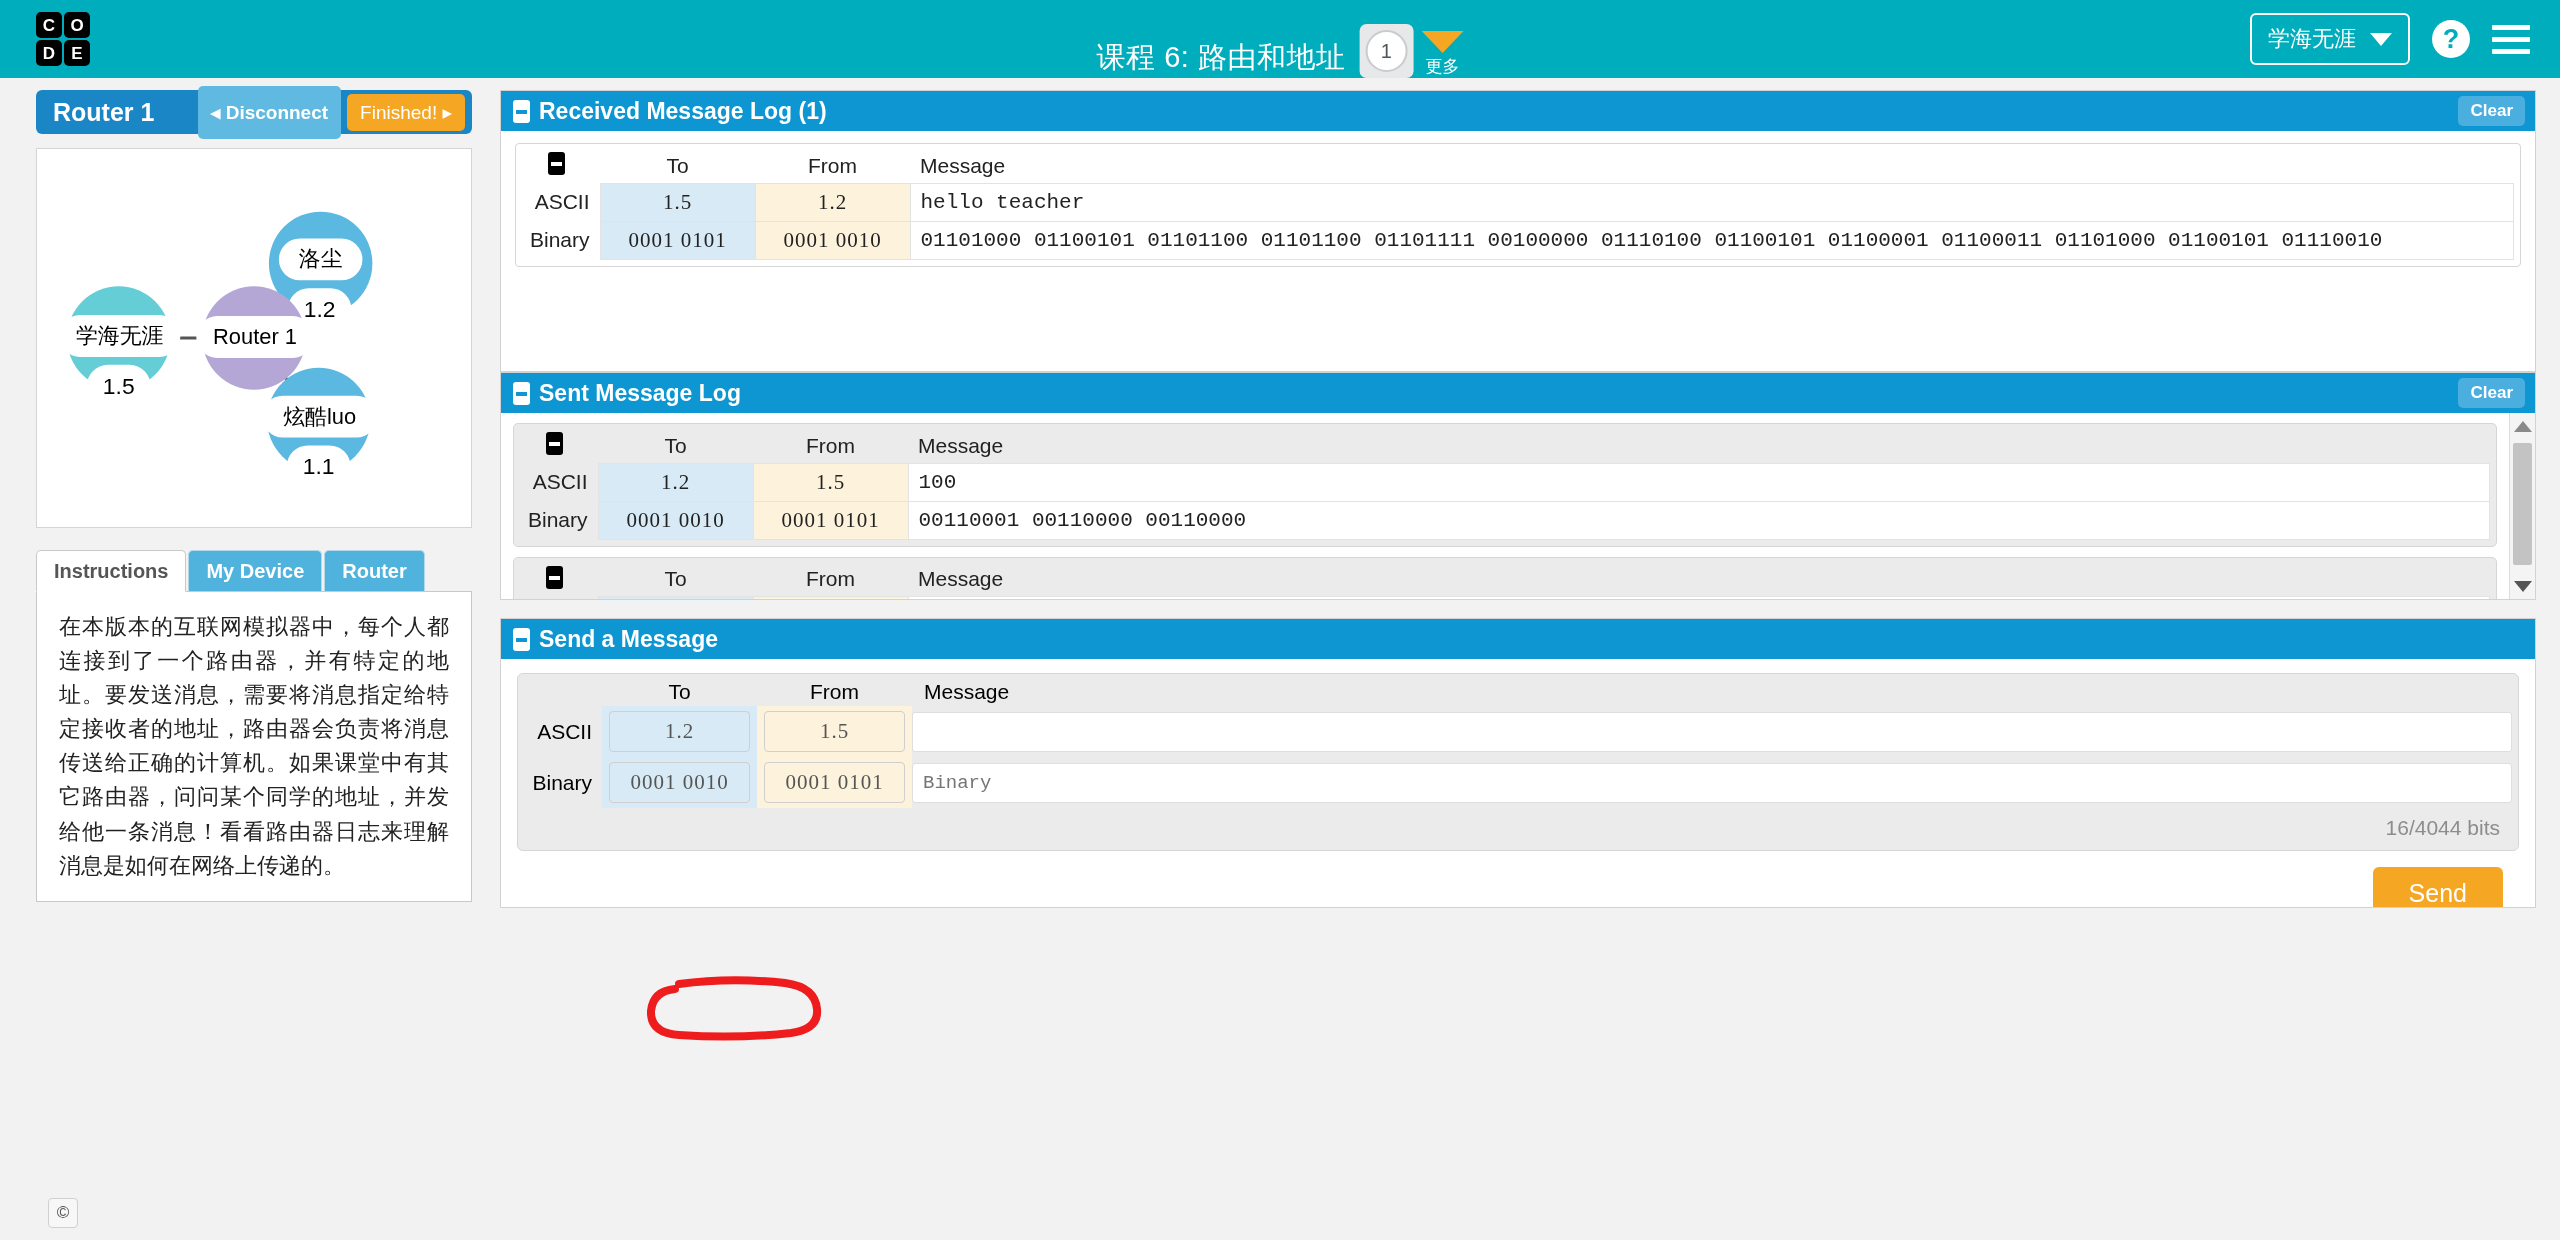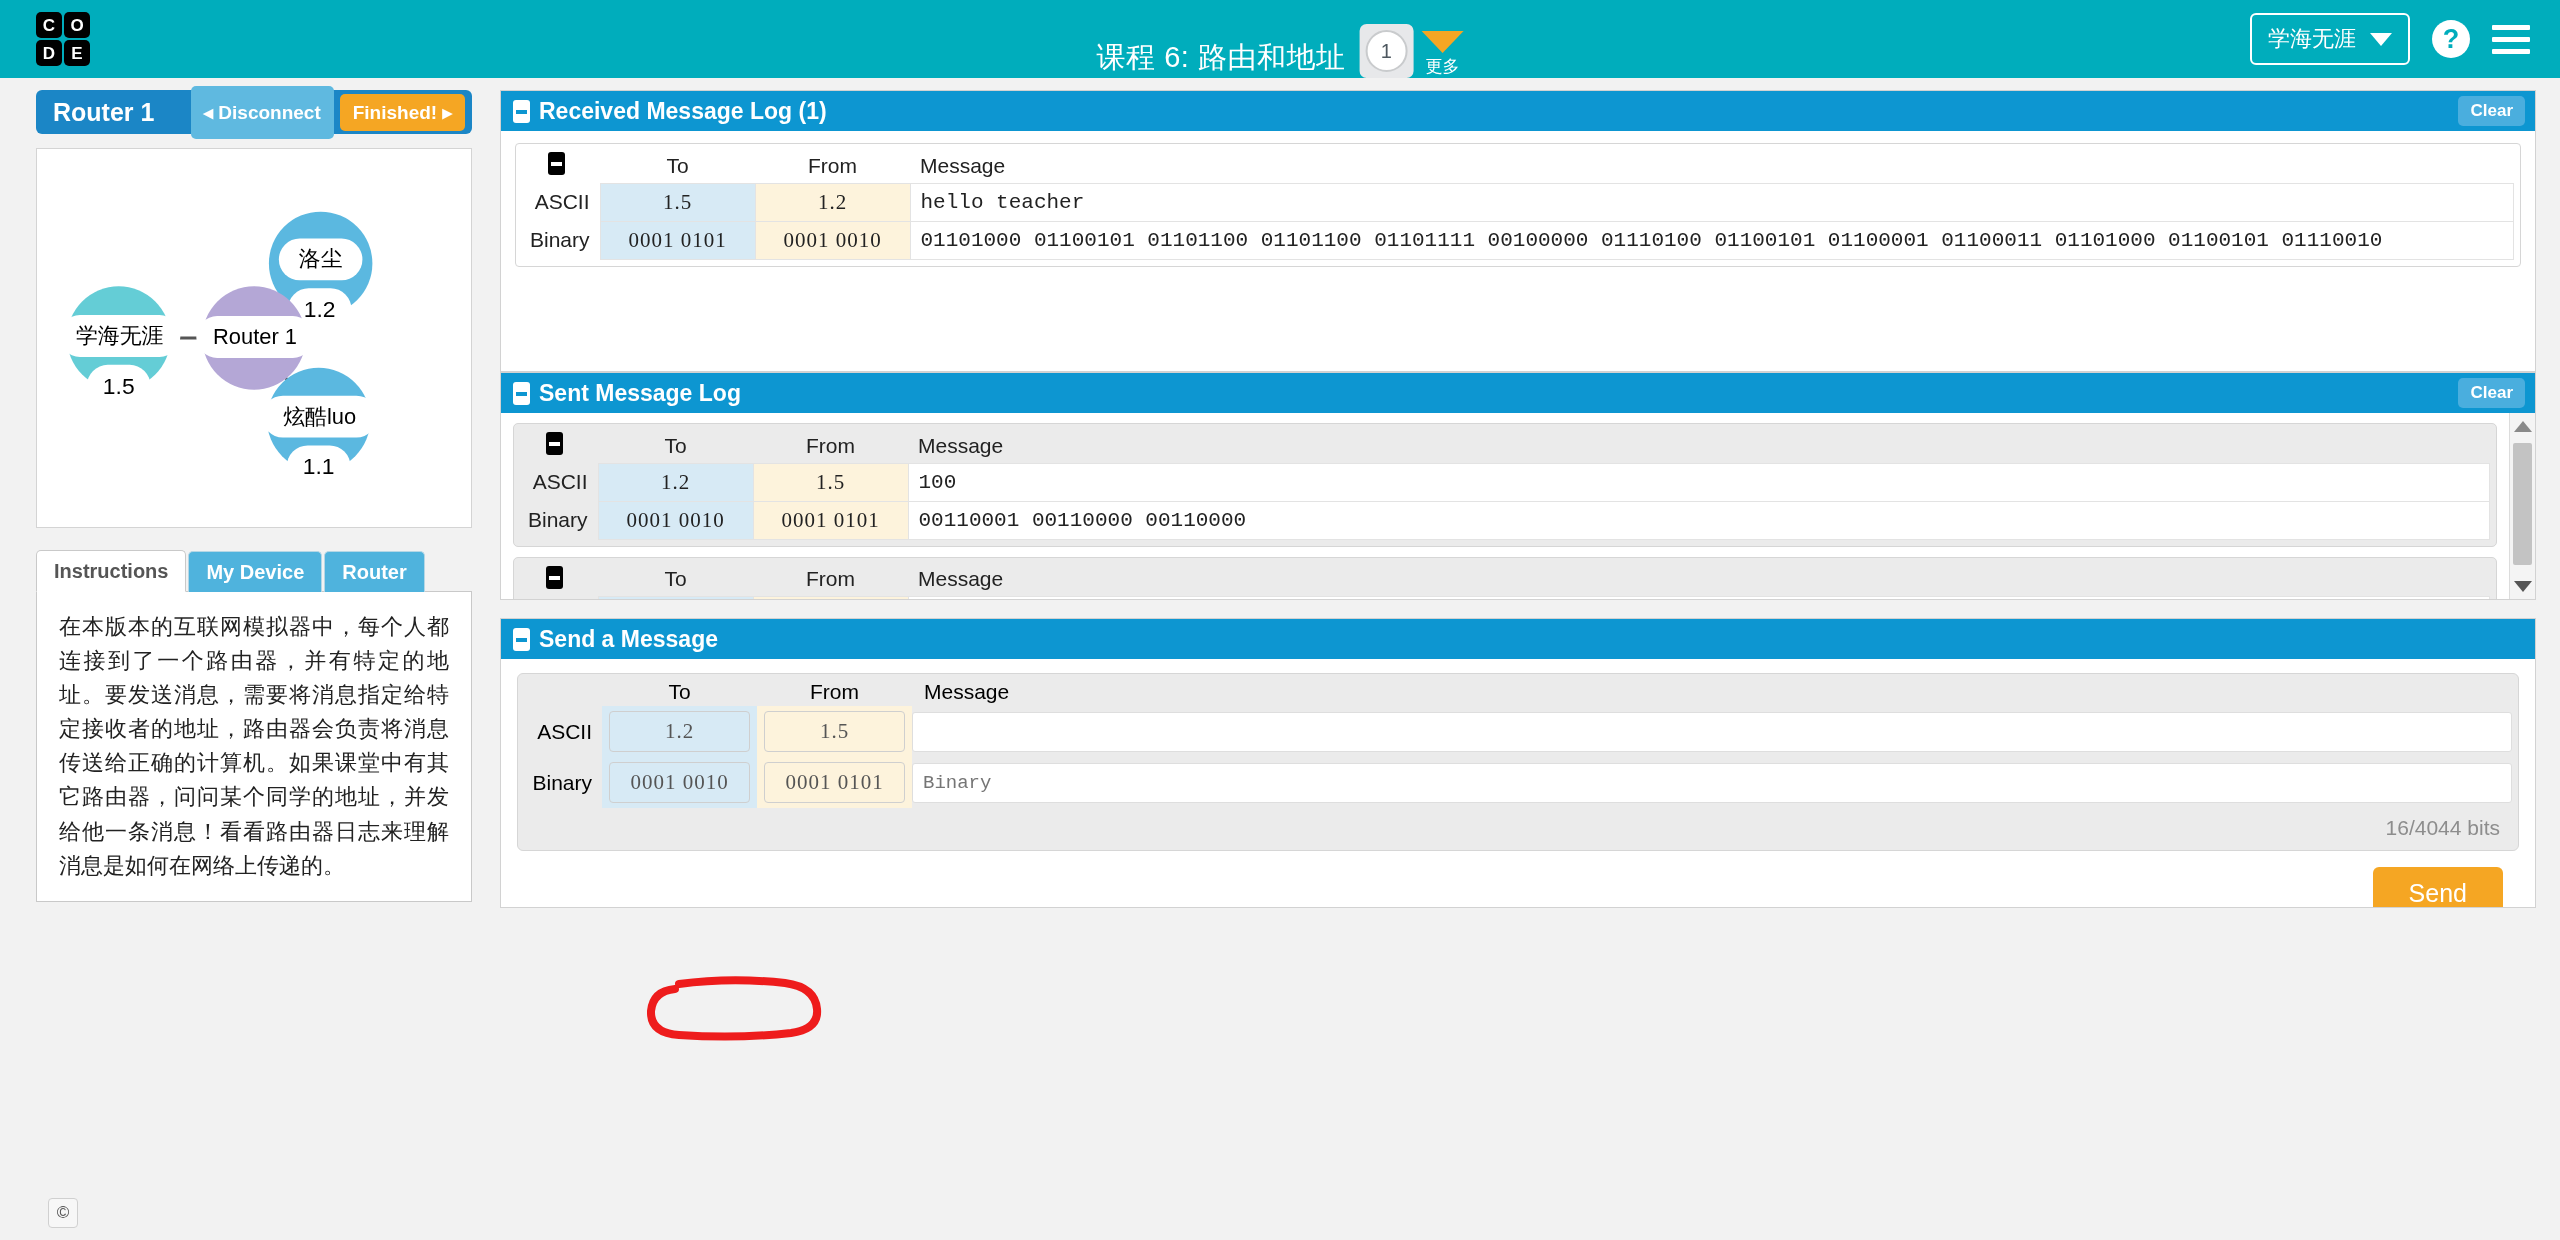--- a/index.html
+++ b/index.html
@@ -125,21 +125,21 @@
     background: #5fb9e0; color: #fff;
     border-radius: 5px; border: none;
     font-size: 19px; font-weight: bold;
     padding: 15px 13px;
     margin-right: 6px;
     white-space: nowrap;
   }
   .btn-finished {
     background: #f5a623; color: #fff;
     border-radius: 5px; border: none;
-    font-size: 19px; font-weight: bold;
+    font-size: 19px; font-weight: normal;
     padding: 7px 13px;
     white-space: nowrap;
   }
   .net-panel {
     margin-top: 14px;
     background: #fff;
     border: 1px solid #d4d4d4;
     height: 380px;
     position: relative;
   }
@@ -147,21 +147,21 @@
   .node-label {
     font-family: "Liberation Sans", sans-serif;
     font-size: 22px; fill: #000;
   }
   .node-addr {
     font-family: "Liberation Sans", sans-serif;
     font-size: 23px; fill: #000;
   }
 
   .tabs-panel { margin-top: 22px; }
-  .tab-row { display: flex; align-items: center; }
+  .tab-row { display: flex; align-items: flex-start; }
   .tab {
     background: #4fb3dd; color: #fff;
     font-size: 20px; font-weight: bold;
     padding: 9px 17px 8px 17px;
     border-radius: 5px 5px 0 0;
     border: 1px solid #b6d7e5;
     border-bottom: none;
     margin-right: 2px;
   }
   .tab.active {

